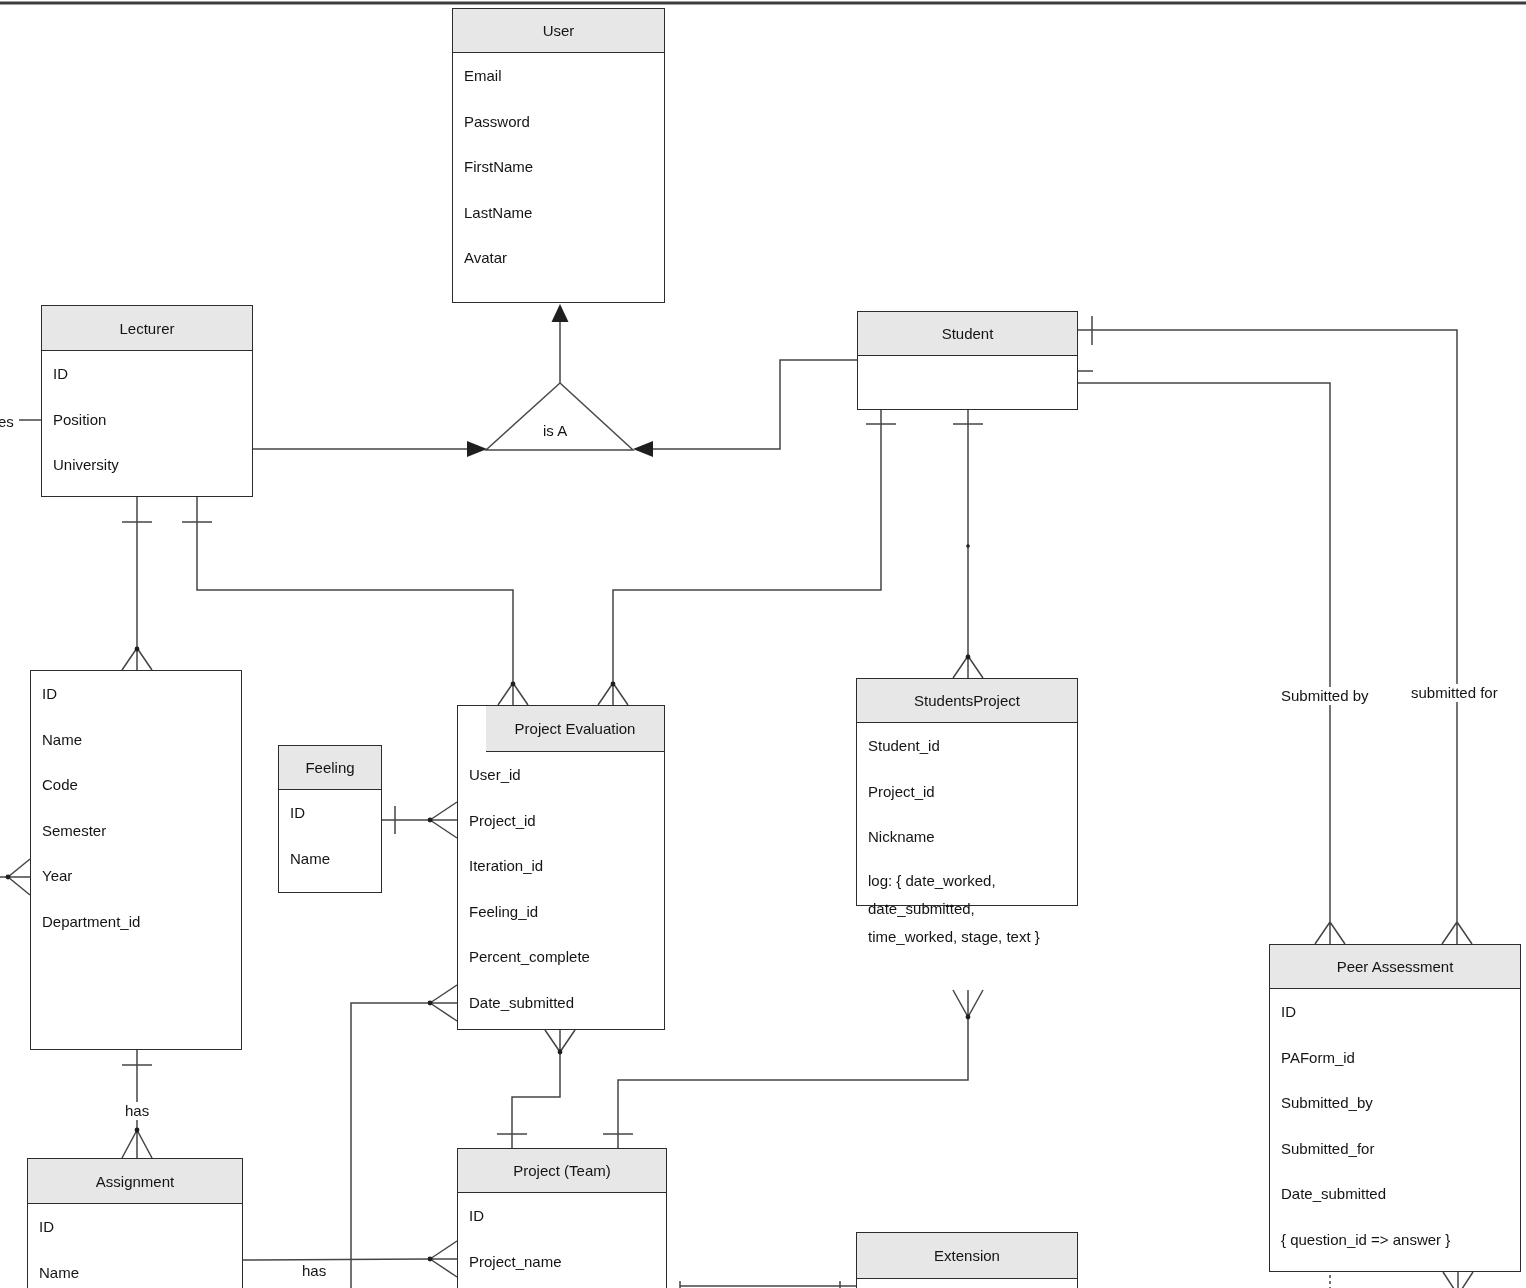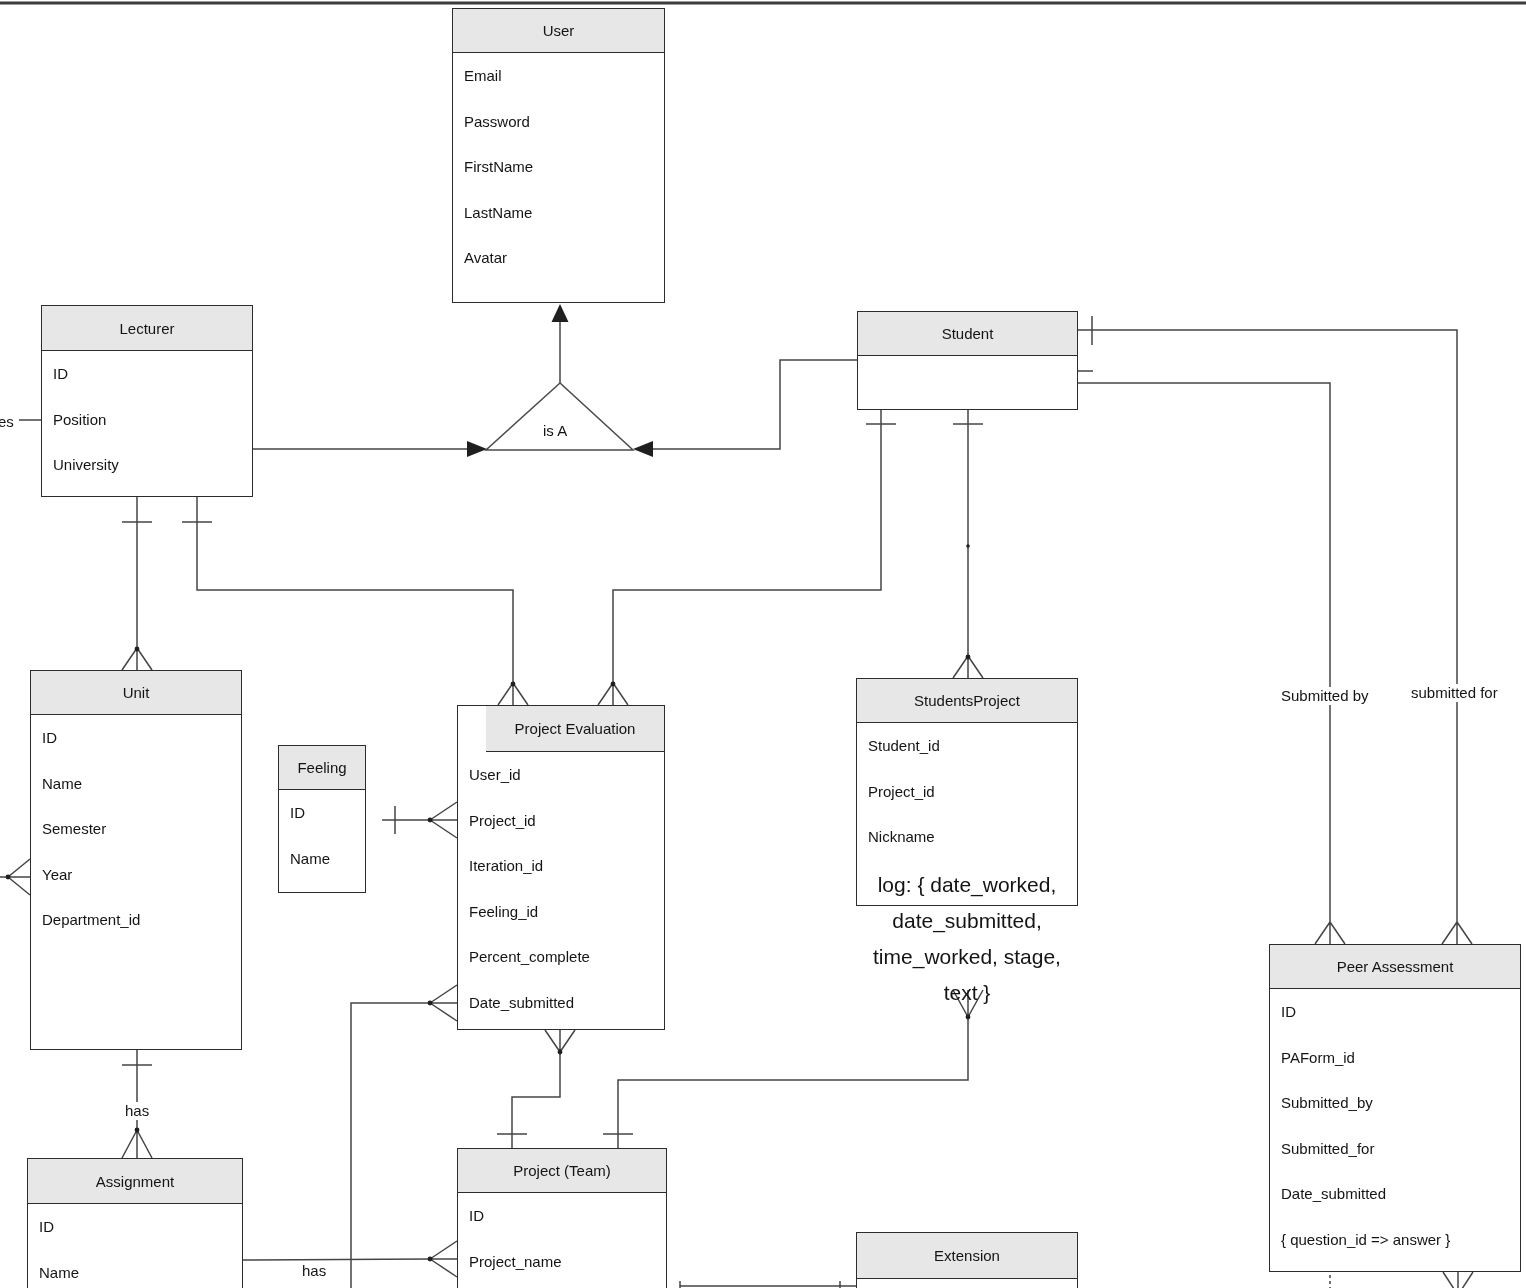--- a/index.html
+++ b/index.html
@@ -4,30 +4,30 @@
 <style>
   html,body{margin:0;padding:0;background:#fff;}
   .canvas{position:relative;width:1526px;height:1288px;overflow:hidden;background:#ffffff;
           font-family:"Liberation Sans",sans-serif;color:#141414;padding-left:12px;}
   .wires{position:absolute;left:0;top:0;width:1526px;height:1288px;}
   .entity{position:absolute;box-sizing:border-box;background:#ffffff;border:1.6px solid #2c2c2c;}
   .entity .hdr{box-sizing:border-box;background:#e7e7e7;border-bottom:1.6px solid #2c2c2c;
                display:flex;align-items:center;justify-content:center;
                font-size:15px;height:44px;}
   .entity .field{height:45.5px;display:flex;align-items:center;padding:0 11px;font-size:15px;white-space:nowrap;}
-  .entity .field-tall{height:auto;line-height:36px;padding:7px 11px 0;font-size:21px;white-space:normal;text-align:center;}
+  .entity .field-tall{height:auto;line-height:28px;padding:7px 11px 0;font-size:15px;white-space:normal;}
   .lbl{position:absolute;font-size:15px;line-height:18px;background:#ffffff;padding:0 2px;white-space:nowrap;}
   .lbl-clear{background:transparent;}
   
   .e-user{left:452px;top:8px;width:213px;height:295px;}
   .e-lecturer{left:41px;top:305px;width:212px;height:192px;}
   .e-lecturer .hdr{height:45px;}
   .e-student{left:857px;top:311px;width:221px;height:99px;}
   .e-unit{left:30px;top:670px;width:212px;height:380px;}
-  .e-feeling{left:278px;top:745px;width:88px;height:148px;}
+  .e-feeling{left:278px;top:745px;width:104px;height:148px;}
   .e-pe{left:457px;top:705px;width:208px;height:325px;}
   .e-pe .hdr{height:46px;margin-left:28px;}
   .e-sp{left:856px;top:678px;width:222px;height:228px;}
   .e-pa{left:1269px;top:944px;width:252px;height:328px;}
   .e-assignment{left:27px;top:1158px;width:216px;height:140px;}
   .e-assignment .hdr{height:45px;}
   .e-project{left:457px;top:1148px;width:210px;height:150px;}
   .e-extension{left:856px;top:1232px;width:222px;height:90px;}
   .e-extension .hdr{height:46px;}
   
@@ -194,24 +194,24 @@
       <div class="field">Position</div>
       <div class="field">University</div>
     </div>
   </div>
 
   <div class="entity e-student">
     <div class="hdr">Student</div>
   </div>
 
   <div class="entity e-unit">
-    <div class="hdr">Unit</div>
     <div>
       <div class="field">ID</div>
       <div class="field">Name</div>
+      <div class="field">Code</div>
       <div class="field">Semester</div>
       <div class="field">Year</div>
       <div class="field">Department_id</div>
     </div>
   </div>
 
   <div class="entity e-feeling">
     <div class="hdr">Feeling</div>
     <div>
       <div class="field">ID</div>

